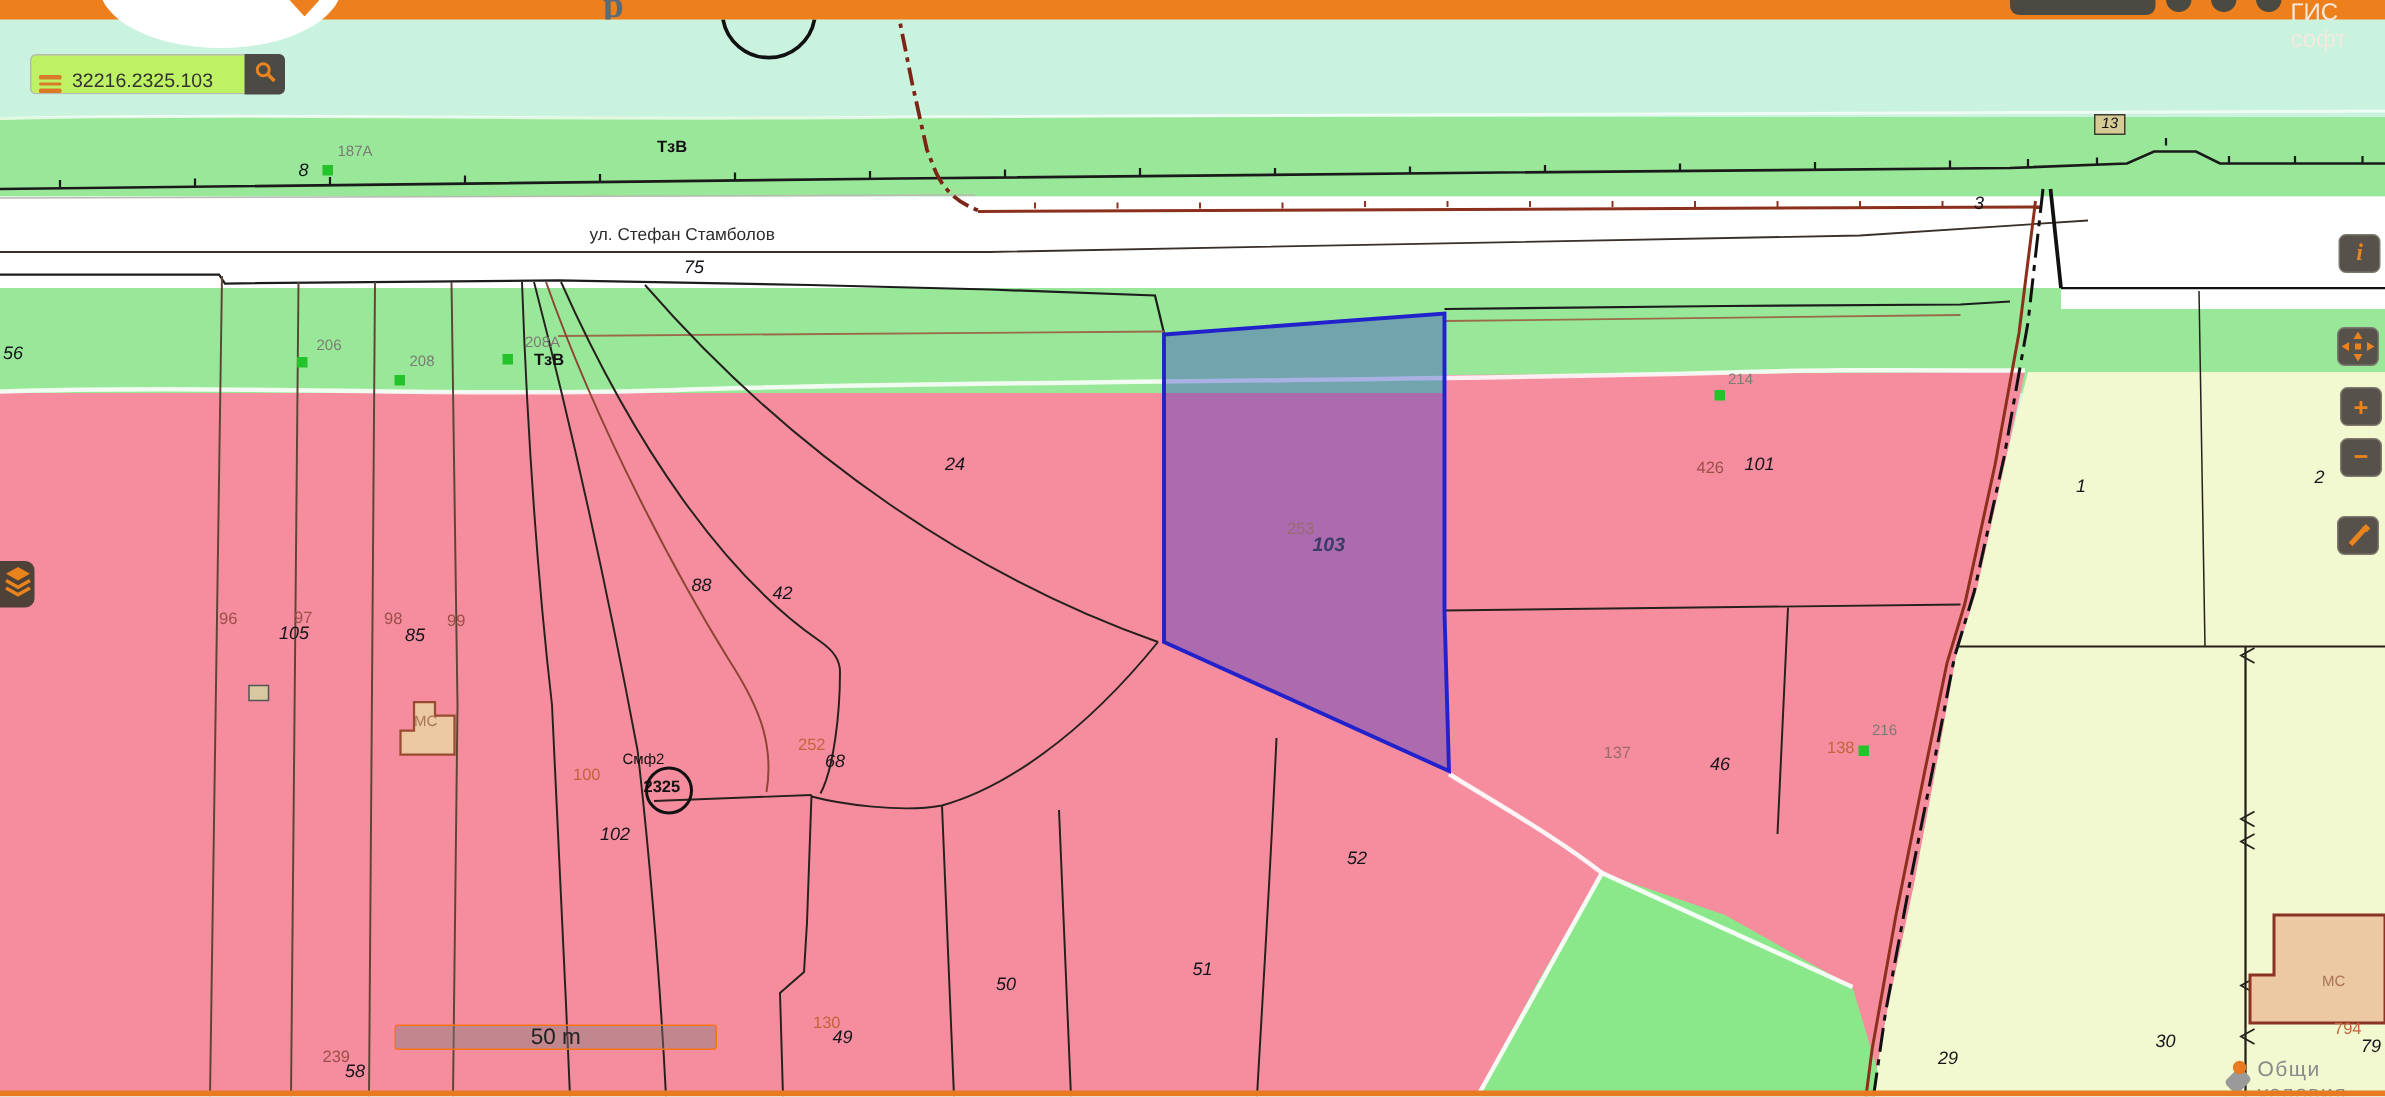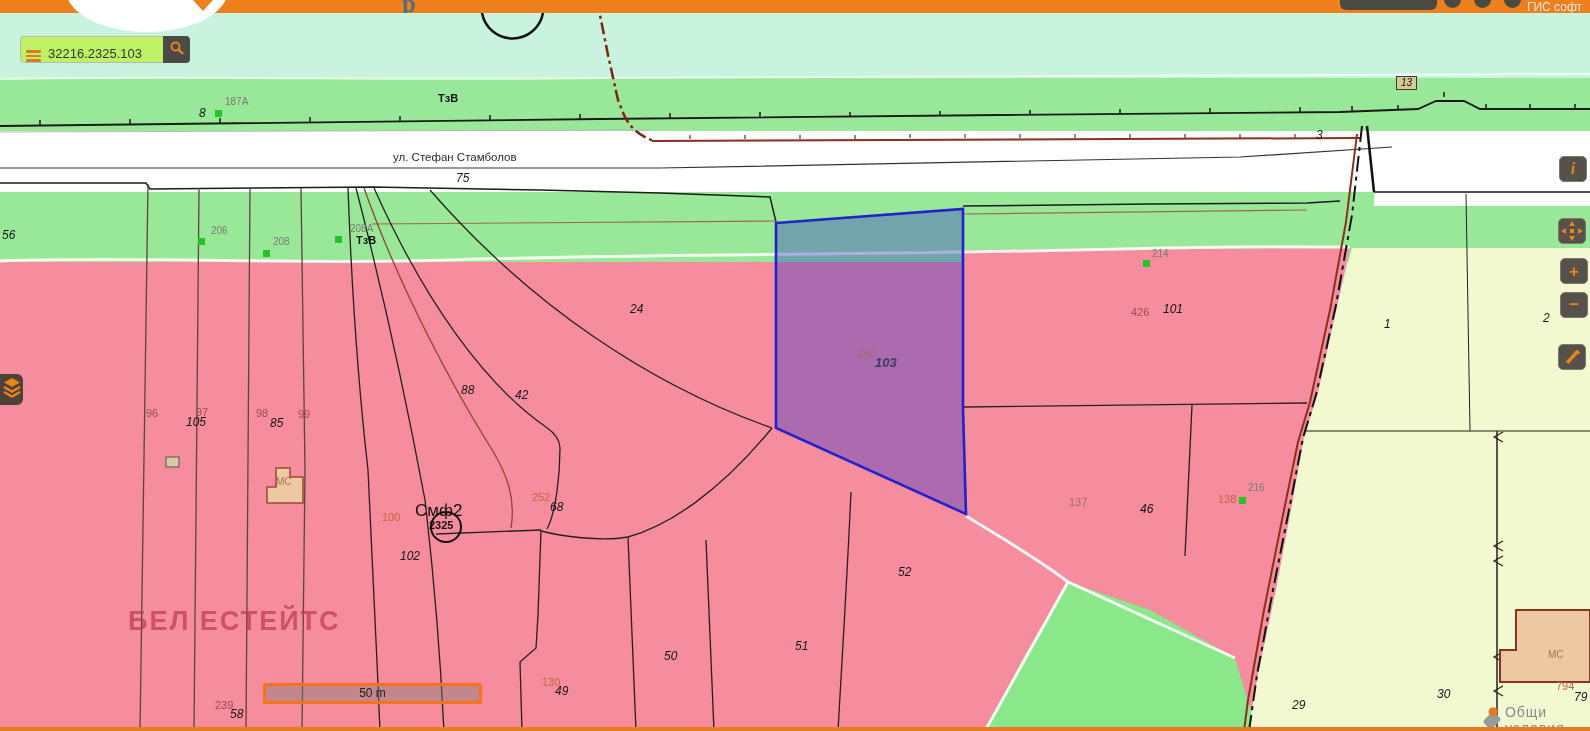--- a/index.html
+++ b/index.html
@@ -7,39 +7,39 @@
        font-family:"Liberation Sans",sans-serif;background:#c9f3de;}
   #map-svg{position:absolute;left:0;top:0;}
   
   .map-label{position:absolute;white-space:nowrap;line-height:1;z-index:30;}
   .g{color:#7b7b73;font-size:10px;}
   .r{color:#9c4f49;font-size:11px;}
   .rm{color:#9d6b6e;font-size:11px;}
   .o{color:#c2653c;font-size:11px;}
   .b{color:#15151a;font-size:12px;font-style:italic;}
   .bb{color:#3c3c64;font-size:13px;font-style:italic;font-weight:bold;}
-  .k{color:#111;font-size:17px;}
+  .k{color:#111;font-size:10px;}
   .kb{color:#111;font-size:11px;font-weight:bold;}
   .street{color:#2a2a2a;font-size:11.5px;}
   .mc{color:#a8755a;font-size:10px;}
   .box{background:#d6cb96;border:1.5px solid #3c3c30;font-size:10px;font-style:italic;
        width:19px;height:12px;text-align:center;line-height:12px;color:#111;}
   .marker{position:absolute;width:7px;height:7px;background:#25c32b;z-index:29;}
   
   #header{position:absolute;left:0;top:0;width:1590px;height:13px;background:#ee7f1d;z-index:40;overflow:hidden;}
   #logo-p{position:absolute;left:402px;top:-10px;color:#5a6b78;font-family:"Liberation Serif",serif;
           font-weight:bold;font-size:25px;z-index:41;}
   #logo-oval{position:absolute;left:66px;top:-52px;width:162px;height:84px;background:#fff;
              border-radius:50%;z-index:42;}
   #logo-v{position:absolute;left:193px;top:0px;width:20px;height:11px;background:#ee7f1d;
           clip-path:polygon(0 0,50% 100%,100% 0);z-index:43;}
   #hdr-btn{position:absolute;left:1340px;top:0;width:97px;height:10px;background:#4a4a42;
            border-radius:0 0 6px 6px;z-index:44;}
   .hdr-circle{position:absolute;top:-9px;width:17px;height:17px;border-radius:50%;background:#4a4a42;z-index:44;}
-  #brand{position:absolute;left:1527px;top:0px;font-size:12px;color:#f2e9df;z-index:44;}
+  #brand{position:absolute;left:1527px;top:0px;font-size:16px;color:#f2e9df;z-index:44;}
   
   #search{position:absolute;left:20px;top:36px;display:flex;z-index:45;}
   #search-field{width:142px;height:25px;background:#bef264;border:1px solid #b9b9b2;border-right:none;
                 border-radius:4px 0 0 4px;display:flex;align-items:flex-end;}
   #hamburger{width:15px;height:12px;margin:0 5px 0 5px;display:flex;flex-direction:column;justify-content:space-between;cursor:pointer;}
   #hamburger span{display:block;height:2.6px;background:#d97a28;border-radius:1px;}
   #search-input{border:none;outline:none;width:108px;font-size:13px;color:#333;
                 font-family:"Liberation Sans",sans-serif;background:transparent;}
   #search-btn{width:27px;height:27px;background:#4c4a44;border:none;border-radius:0 4px 4px 0;cursor:pointer;padding:0;}
   
@@ -51,22 +51,22 @@
   #btn-zoomin{left:1560px;top:258px;font-weight:bold;font-size:17px;line-height:23px;}
   #btn-zoomout{left:1560px;top:292px;font-weight:bold;font-size:17px;line-height:22px;}
   #btn-pan{left:1558px;top:218px;}
   #btn-edit{left:1558px;top:344px;}
   #btn-layers{position:absolute;left:0;top:374px;width:23px;height:31px;background:#4e4138;
               border-radius:0 6px 6px 0;z-index:45;cursor:pointer;padding:0;border:none;}
   
   #watermark{position:absolute;left:128px;top:606px;font-size:27px;font-weight:bold;letter-spacing:2px;
              color:rgba(190,60,80,0.72);z-index:31;}
   #scalebar{position:absolute;left:263px;top:683px;width:213px;height:15px;
-            background:rgba(125,125,125,0.42);border:3px solid #f97316;border-radius:2px;
-            text-align:center;font-size:12px;color:#222;line-height:15px;z-index:31;}
+            background:rgba(125,125,125,0.42);border:1px solid #f97316;border-radius:2px;
+            text-align:center;font-size:15px;color:#222;line-height:15px;z-index:31;}
   #terms{position:absolute;left:1486px;top:704px;display:flex;align-items:center;z-index:31;cursor:pointer;}
   #terms-icon{width:15px;height:15px;background:#9a9a9a;border-radius:3px;transform:rotate(45deg);position:relative;margin-right:7px;}
   #terms-icon::after{content:"";position:absolute;left:-4px;top:-4px;width:9px;height:9px;
                      background:#e87a22;border-radius:50%;transform:rotate(-45deg);}
   #terms-label{font-size:14px;color:#8a8a8a;letter-spacing:1px;}
   #footer-line{position:absolute;left:0;top:727px;width:1590px;height:4px;background:#e87a22;z-index:40;}
 </style>
 </head>
 <body>
 
@@ -262,21 +262,20 @@
     <span>−</span>
   </button>
   <button class="tool-btn" id="btn-edit">
     <svg width="20" height="20" viewBox="0 0 20 20">
       <line x1="5" y1="16" x2="15" y2="5" stroke="#e8831d" stroke-width="3.4"></line>
       <polygon points="3,18.5 6.5,17.5 4.2,15.2" fill="#6b4a2a"></polygon>
       <line x1="14" y1="3.6" x2="17" y2="6.6" stroke="#e8831d" stroke-width="3.4"></line>
     </svg>
   </button>
 
-  <div id="watermark">БЕЛ ЕСТЕЙТС</div>
   <div id="scalebar">50 m</div>
   <div id="terms">
     <div id="terms-icon"></div>
     <span id="terms-label">Общи условия</span>
   </div>
   <div id="footer-line"></div>
 
 </div>
 
 </body></html>

